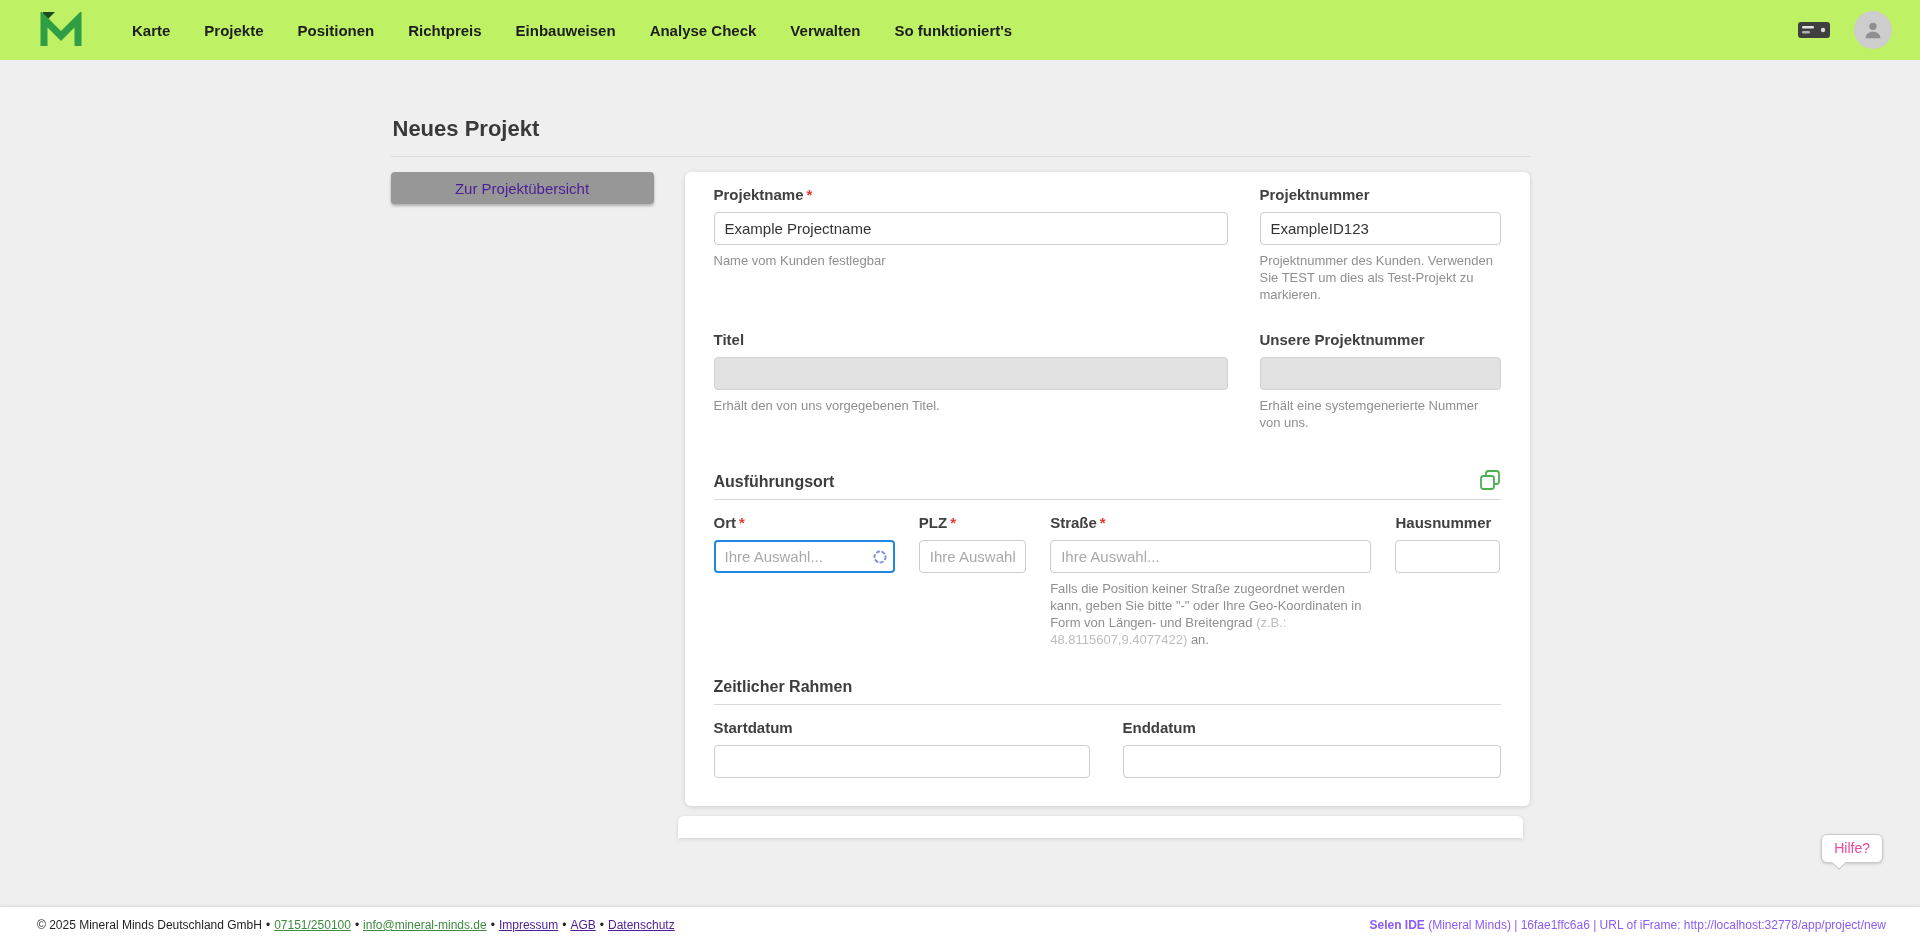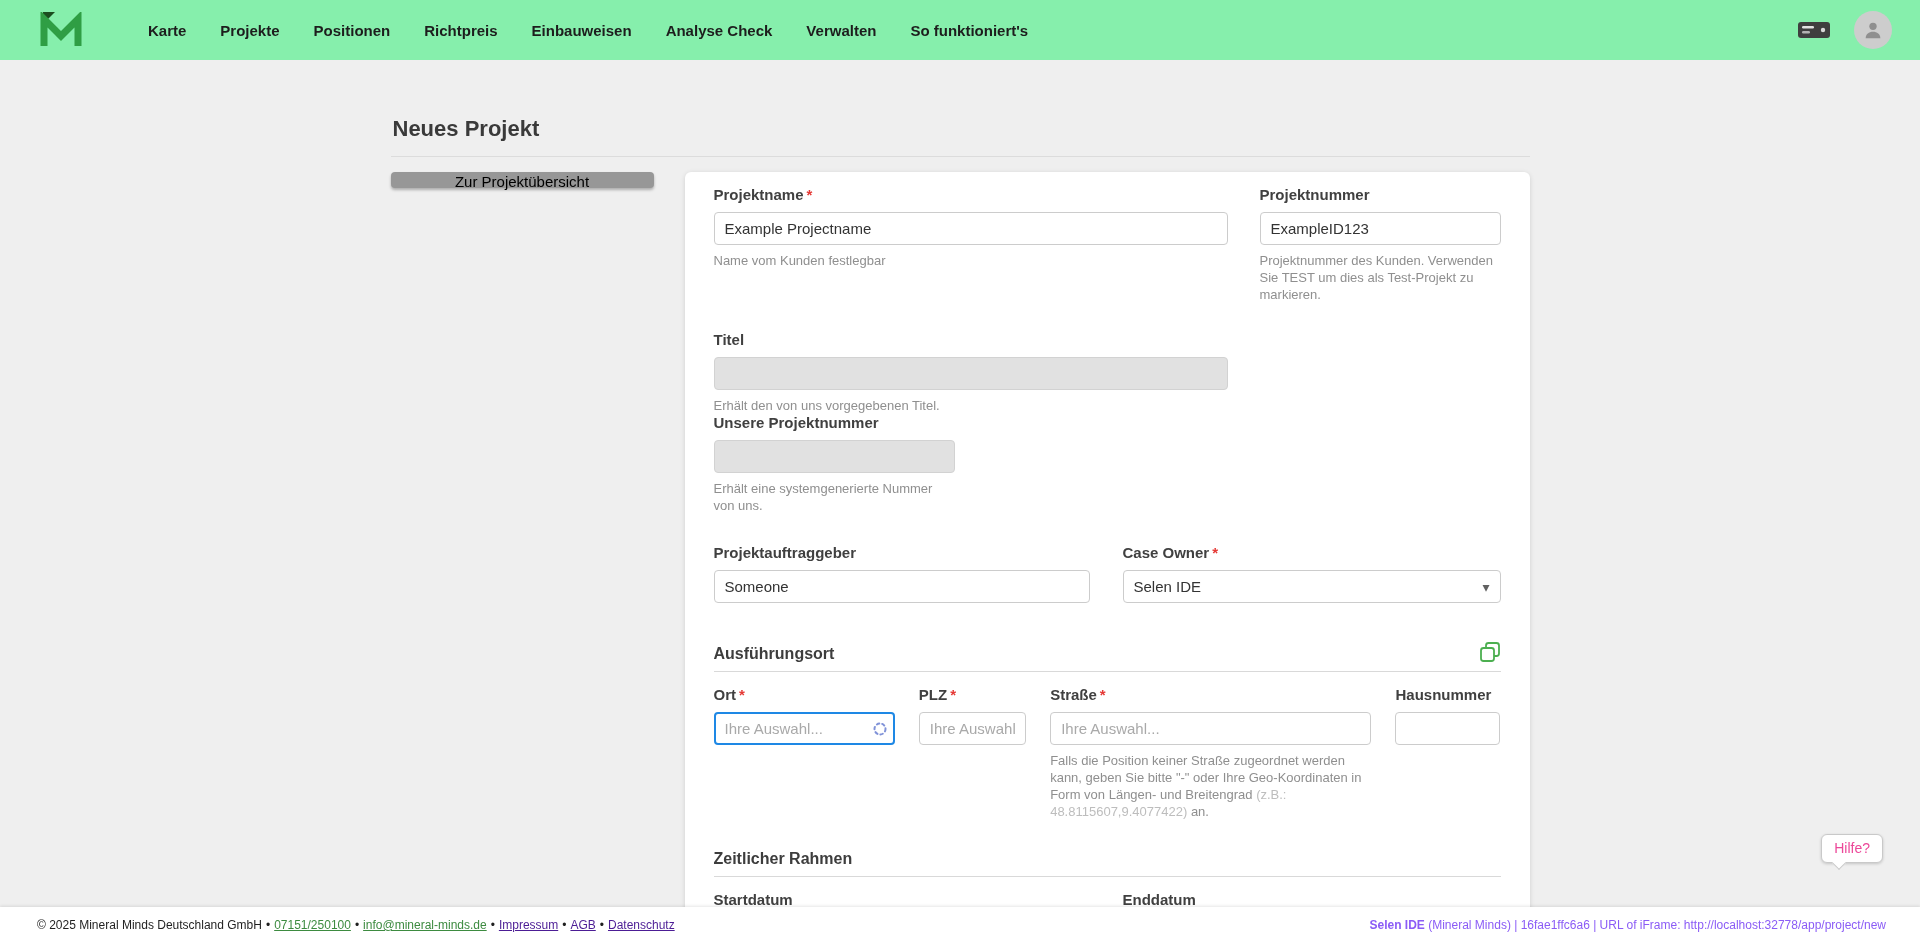--- a/index.html
+++ b/index.html
@@ -7,24 +7,24 @@
   body {
     width:1920px; height:943px;
     font-family:"Liberation Sans", sans-serif;
     background:#efefef;
     overflow:hidden;
     position:relative;
   }
 
   
   .topnav {
-    height:60px; background:#86efac;
+    height:60px; background:#bef264;
     display:flex; align-items:center;
     padding:0 28px 0 40px;
-    position:relative; z-index:5;gap:16px;
+    position:relative; z-index:5;
   }
   .logo { display:flex; align-items:center; margin-right:50px; cursor:pointer; }
   .nav-items { display:flex; gap:34px; align-items:center; }
   .nav-item {
     font-size:15px; font-weight:700; color:#1d1d1d;
     cursor:pointer; white-space:nowrap;
   }
   .nav-right { margin-left:auto; display:flex; align-items:center; gap:24px; }
   .avatar {
     width:38px; height:38px; border-radius:50%;
@@ -33,40 +33,40 @@
   }
 
   
   .main { height:847px; overflow:hidden; position:relative; }
   .content { width:1139px; margin:0 auto; padding-top:56px; }
   .page-title { font-size:22px; font-weight:700; color:#3a3a3a; margin:0 0 14px 2px; }
   .title-rule { border-bottom:1px solid #dcdcdc; }
   .body-row { display:flex; justify-content:space-between; align-items:flex-start; margin-top:15px; }
 
   .btn-overview {
-    width:263px; height:16px;
-    background:#979797; color:#000000;
+    width:263px; height:32px;
+    background:#979797; color:#4c1d95;
     font-family:"Liberation Sans", sans-serif;
     font-size:15px; border:none; border-radius:4px;
     box-shadow:0 2px 3px rgba(0,0,0,.28);
     cursor:pointer;
   }
 
   .card {
     width:845px; background:#ffffff; border-radius:6px;
     box-shadow:0 1px 5px rgba(0,0,0,.13);
     padding:14px 29px 28px;
   }
 
   .form-row { display:flex; justify-content:space-between; }
   .col-wide   { width:514px; }
   .col-narrow { width:241px; }
   .col-mid    { width:376px; }
   .col-mid2   { width:378px; }
-  .mt-a { margin-top:28px;flex-direction:column; }
+  .mt-a { margin-top:28px; }
   .mt-b { margin-top:30px; }
   .mt-c { margin-top:14px; }
 
   .field-label { display:block; font-size:15px; font-weight:700; color:#404040; line-height:18px; margin-bottom:8px; }
   .req { color:#e53935; margin-left:3px; font-weight:700; }
 
   .text-input {
     width:100%; height:33px;
     border:1px solid #cccccc; border-radius:4px;
     padding:0 10px; font-size:15px; color:#333333;
@@ -205,35 +205,20 @@
             <input class="text-input disabled" type="text" disabled="" style="">
             <div class="helper">Erhält den von uns vorgegebenen Titel.</div>
           </div>
           <div class="col-narrow">
             <label class="field-label"><span>Unsere Projektnummer</span></label>
             <input class="text-input disabled" type="text" disabled="" style="">
             <div class="helper">Erhält eine systemgenerierte Nummer von uns.</div>
           </div>
         </div>
 
-        <div class="form-row mt-b">
-          <div class="col-mid">
-            <label class="field-label"><span>Projektauftraggeber</span></label>
-            <input class="text-input" type="text" value="Someone" style="">
-          </div>
-          <div class="col-mid2">
-            <label class="field-label">
-              <span>Case Owner</span><span class="req">*</span>
-            </label>
-            <div class="select-box">
-              <span>Selen IDE</span>
-              <span class="select-caret">▾</span>
-            </div>
-          </div>
-        </div>
 
         <div class="section-head mt-b" style="margin-top:38px;align-items:flex-end;">
           <span class="section-title">Ausführungsort</span>
           <span class="icon-btn">
             <svg width="22" height="22" viewBox="0 0 22 22" fill="none" stroke="#4caf50" stroke-width="1.8">
               <rect x="7" y="2" width="13" height="13" rx="2.5"></rect>
               <rect x="2" y="7" width="13" height="13" rx="2.5" fill="#ffffff"></rect>
             </svg>
           </span>
         </div>

